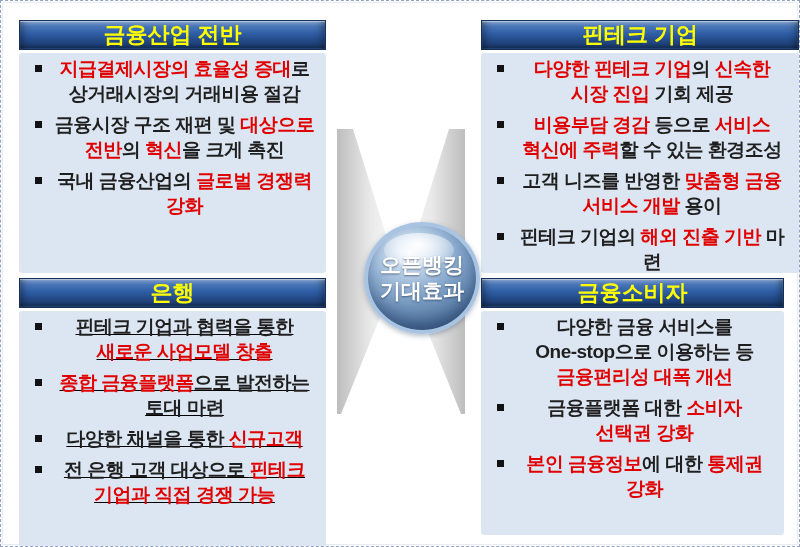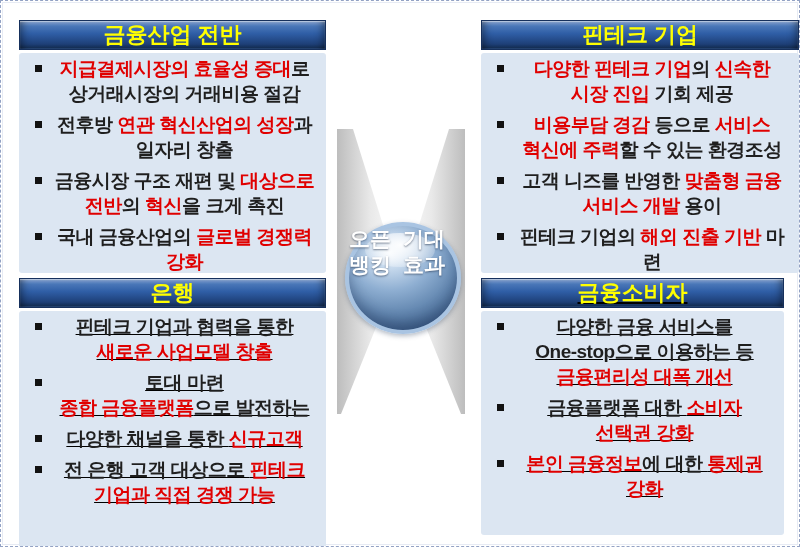--- a/index.html
+++ b/index.html
@@ -58,30 +58,31 @@
     width:7px;height:7px;
     background:#121212;
   }
   .bullet .red{color:var(--accent-red,#e00000);}
   .line{display:block;}
 
   .converge-svg{position:absolute;left:330px;top:125px;}
 
   .center-badge{
     position:absolute;
-    left:344px;top:221px;
+    left:363px;top:221px;
     width:116px;height:112px;
     border-radius:50%;
     box-sizing:border-box;
     border:4px solid #a9c4e2;
     background:radial-gradient(ellipse 95% 85% at 38% 26%,
        #f3f8fd 0%,#c9dbee 16%,#8fafd2 42%,#6488b1 68%,#476a94 88%,#3a5a83 100%);
     box-shadow:0 2px 5px rgba(40,60,90,.35), inset 0 -8px 12px rgba(10,25,60,.28);
     display:flex;
-    flex-direction:row;
+    flex-direction:column;
+    align-items:center;
     justify-content:center;
     z-index:5;
   }
   .center-badge::before{
     content:"";
     position:absolute;
     left:16px;top:7px;
     width:70px;height:34px;
     border-radius:50%;
     background:radial-gradient(ellipse at 50% 35%,rgba(255,255,255,.95) 0%,rgba(255,255,255,.45) 55%,rgba(255,255,255,0) 100%);
@@ -92,21 +93,21 @@
     font-weight:bold;
     font-size:21px;
     line-height:26px;
     text-shadow:0 1px 2px rgba(20,35,60,.55);
     letter-spacing:0px;
   }
   
   #panel-0{left:18px;top:19px;width:307px;}  #panel-0 .panel-body{height:220px;}
   #panel-1{left:480px;top:19px;width:318px;} #panel-1 .panel-body{height:220px;}
   #panel-2{left:18px;top:277px;width:307px;} #panel-2 .panel-body{height:252px;text-decoration:underline;}
-  #panel-3{left:480px;top:277px;width:303px;text-decoration:underline;}#panel-3 .panel-body{height:224px;}
+  #panel-3{left:480px;top:277px;width:303px;}#panel-3 .panel-body{height:224px;}
 </style>
 </head>
 <body>
 
 <div class="frame">
 
   <svg class="converge-svg" width="140" height="295" viewBox="0 0 140 295">
     <defs>
       <linearGradient id="gL" x1="0" y1="0" x2="1" y2="0">
         <stop offset="0" stop-color="#bdbdbd"></stop>
@@ -126,24 +127,20 @@
   <div class="panel" id="panel-0">
     <div class="panel-header">
       <span>금융산업 전반</span>
     </div>
     <div class="panel-body">
         <div class="bullet">
           <div class="line"><span class="red">지급결제시장의 효율성 증대</span><span>로</span></div>
           <div class="line"><span>상거래시장의 거래비용 절감</span></div>
         </div>
         <div class="bullet">
-          <div class="line"><span>전후방 </span><span class="red">연관 혁신산업의 성장</span><span>과</span></div>
-          <div class="line"><span>일자리 창출</span></div>
-        </div>
-        <div class="bullet">
           <div class="line"><span>금융시장 구조 재편 및 </span><span class="red">대상으로</span></div>
           <div class="line"><span class="red">전반</span><span>의 </span><span class="red">혁신</span><span>을 크게 촉진</span></div>
         </div>
         <div class="bullet">
           <div class="line"><span>국내 금융산업의 </span><span class="red">글로벌 경쟁력</span></div>
           <div class="line"><span class="red">강화</span></div>
         </div>
       </div>
   </div>
 
@@ -173,22 +170,22 @@
   <div class="panel" id="panel-2">
     <div class="panel-header">
       <span>은행</span>
     </div>
     <div class="panel-body">
         <div class="bullet">
           <div class="line"><span>핀테크 기업과 협력을 통한</span></div>
           <div class="line"><span class="red">새로운 사업모델 창출</span></div>
         </div>
         <div class="bullet">
+          <div class="line"><span class="red">종합 금융플랫폼</span><span>으로 발전하는</span></div>
           <div class="line"><span>토대 마련</span></div>
-          <div class="line"><span class="red">종합 금융플랫폼</span><span>으로 발전하는</span></div>
         </div>
         <div class="bullet">
           <div class="line"><span>다양한 채널을 통한 </span><span class="red">신규고객</span></div>
         </div>
         <div class="bullet">
           <div class="line"><span>전 은행 고객 대상으로 </span><span class="red">핀테크</span></div>
           <div class="line"><span class="red">기업과 직접 경쟁 가능</span></div>
         </div>
       </div>
   </div>

